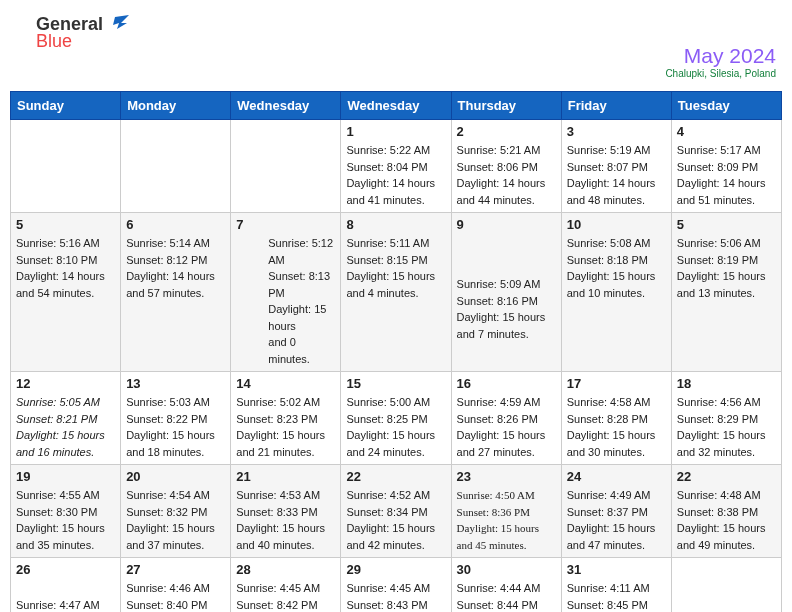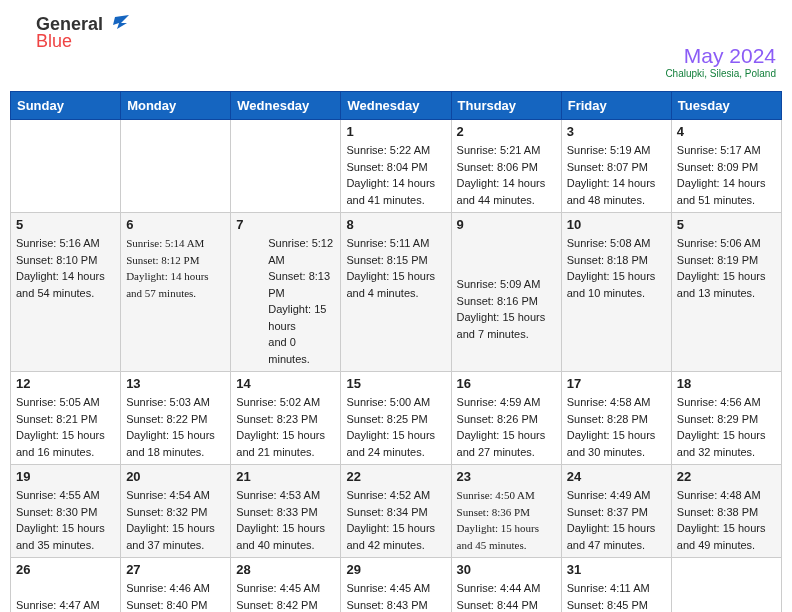--- a/index.html
+++ b/index.html
@@ -150,21 +150,21 @@
       <tr>
         <td>
           <span class="day-number">5</span>
           <div class="day-info" style="white-space: pre-line;">Sunrise: 5:16 AM
 Sunset: 8:10 PM
 Daylight: 14 hours
 and 54 minutes.</div>
         </td>
         <td>
           <span class="day-number">6</span>
-          <div class="day-info" style="white-space: pre-line; font-family: Liberation Serif, serif;">Sunrise: 5:14 AM
+          <div class="day-info" style="white-space: pre-line;">Sunrise: 5:14 AM
 Sunset: 8:12 PM
 Daylight: 14 hours
 and 57 minutes.</div>
         </td>
         <td>
           <span class="day-number">7</span>
           <div class="day-info" style="white-space: pre-line; margin-left: 32px;">Sunrise: 5:12 AM
 Sunset: 8:13 PM
 Daylight: 15 hours
 and 0 minutes.</div>
@@ -194,21 +194,21 @@
           <span class="day-number">5</span>
           <div class="day-info" style="white-space: pre-line;">Sunrise: 5:06 AM
 Sunset: 8:19 PM
 Daylight: 15 hours
 and 13 minutes.</div>
         </td>
       </tr>
       <tr>
         <td>
           <span class="day-number">12</span>
-          <div class="day-info" style="white-space: pre-line;">Sunrise: 5:05 AM
+          <div class="day-info" style="white-space: pre-line; font-style: italic;">Sunrise: 5:05 AM
 Sunset: 8:21 PM
 Daylight: 15 hours
 and 16 minutes.</div>
         </td>
         <td>
           <span class="day-number">13</span>
           <div class="day-info" style="white-space: pre-line;">Sunrise: 5:03 AM
 Sunset: 8:22 PM
 Daylight: 15 hours
 and 18 minutes.</div>

